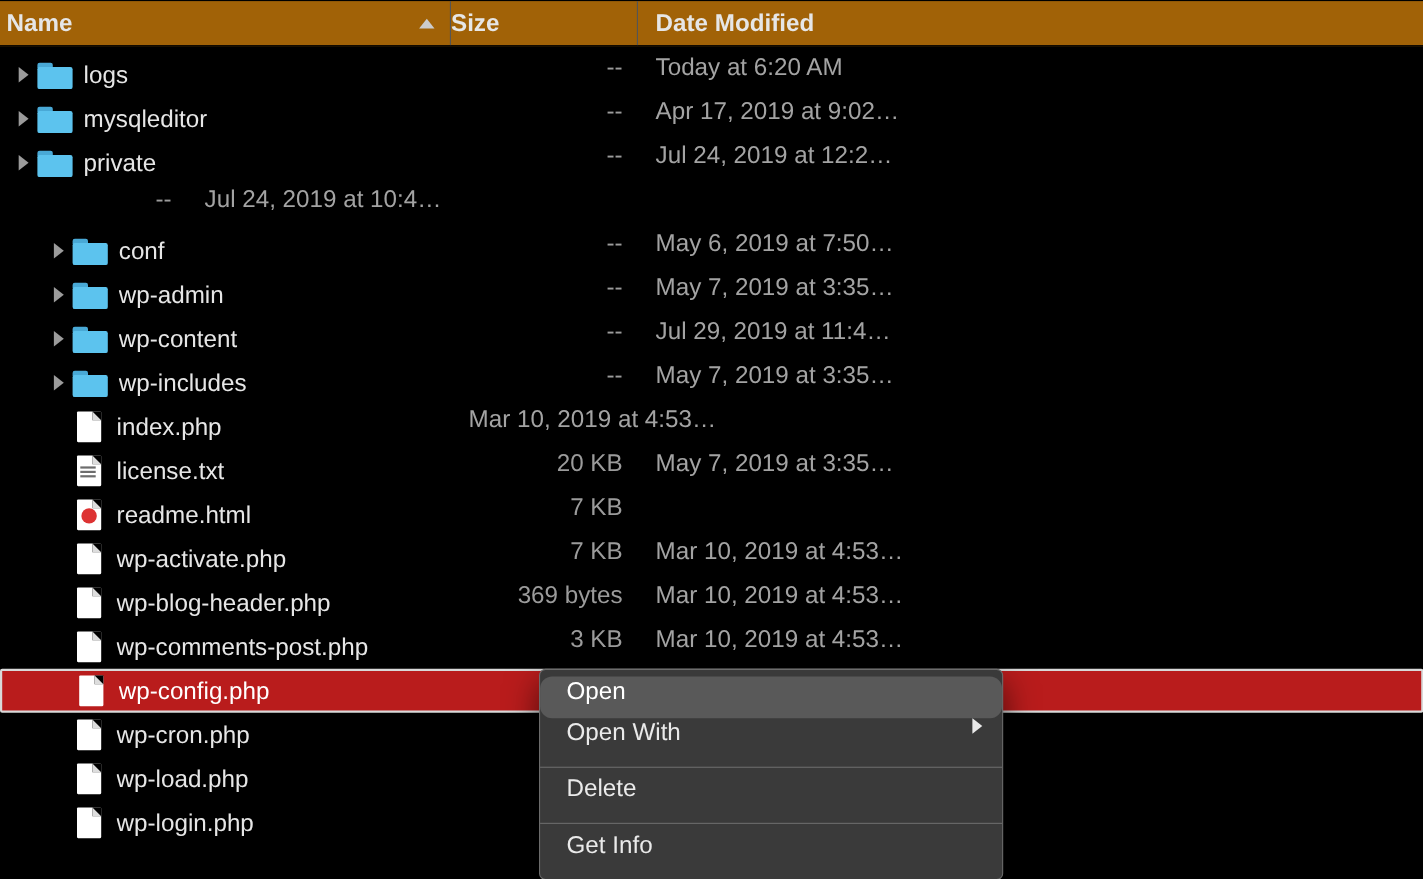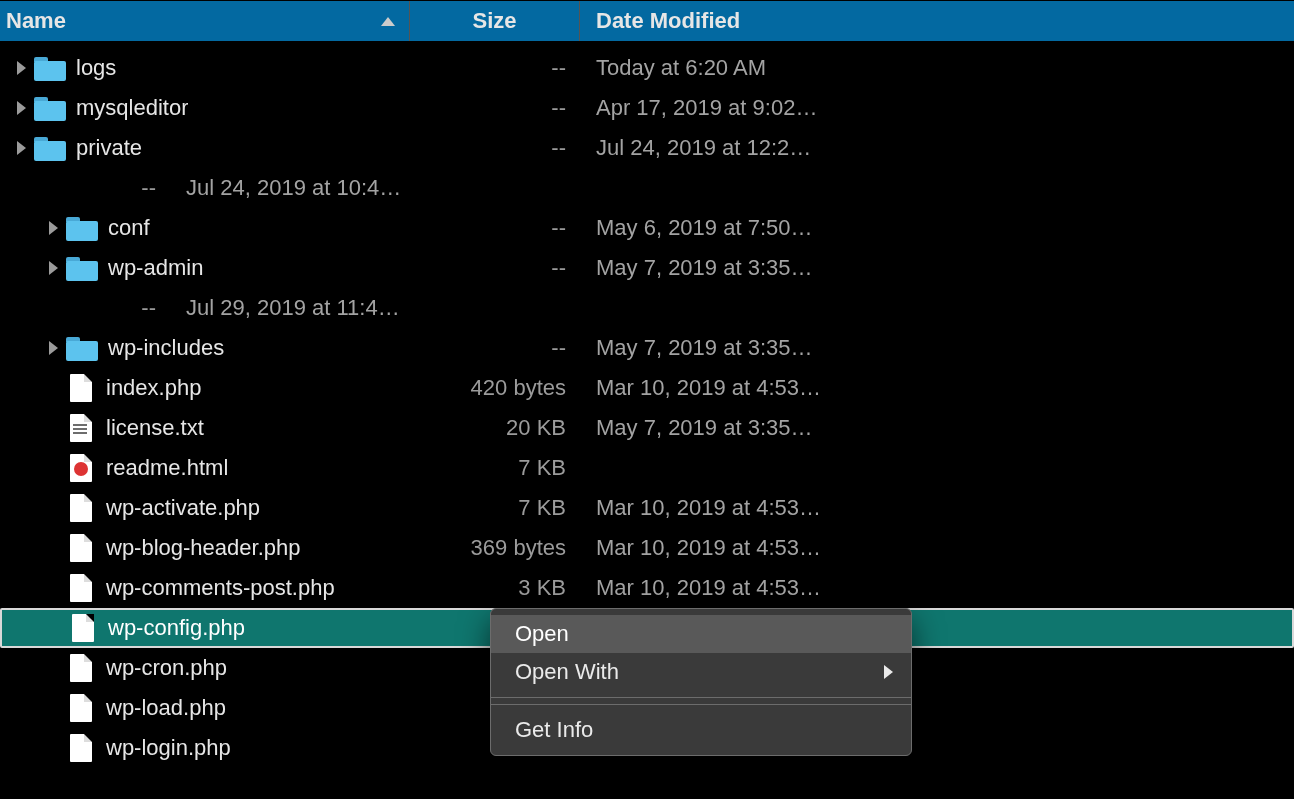--- a/index.html
+++ b/index.html
@@ -12,49 +12,48 @@
     color: #e6e6e6;
     overflow: hidden;
     position: relative;
   }
 
   
   .header {
     display: flex;
     align-items: center;
     height: 42px;
-    background: #0369a1;
+    background: #a16207;
     border-top: 1px solid #000;
     border-bottom: 1px solid #000;
     font-weight: 600;
     user-select: none;
   }
   .hcol { display:flex; align-items:center; height:100%; }
   .hcol.name { width: 410px; padding-left: 6px; border-right: 1px solid #555; }
   .hcol.name .label { flex: 1; }
   .hcol.name .sort-ind {
     width: 0; height: 0;
     border-left: 7px solid transparent;
     border-right: 7px solid transparent;
     border-bottom: 9px solid #ccc;
     margin-right: 14px;
   }
-  .hcol.size { width: 170px; justify-content: center; border-right: 1px solid #555; }
+  .hcol.size { width: 170px; justify-content: flex-start; border-right: 1px solid #555; }
   .hcol.date { flex: 1; padding-left: 16px; }
 
   
   .rows { padding-top: 6px; }
   .row {
     display: flex;
-    align-items: center;
     height: 40px;
     font-size: 22px;
   }
   .row.selected {
-    background: #0f766e;
+    background: #b91c1c;
     border: 2px solid #d9d9d9;
     border-radius: 2px;
     height: 40px;
   }
   .name-col {
     width: 410px;
     display: flex;
     align-items: center;
     overflow: hidden;
   }
@@ -160,24 +159,25 @@
     width: 422px;
     background: #3a3a3a;
     border: 1px solid #6c6c6c;
     border-radius: 6px;
     box-shadow: 0 12px 30px rgba(0,0,0,.6);
     padding: 6px 0;
     font-size: 22px;
   }
   .ctx-item {
     height: 38px;
-    display:flex; align-items:center;
+    display:flex; 
     padding: 0 24px;
     color:#eaeaea;
     position:relative;
+    border-radius:11px;
   }
   .ctx-item.hover { background:#595959; color:#fff; }
   .ctx-item .sub {
     position:absolute; right:18px;
     width:0;height:0;
     border-top:7px solid transparent;
     border-bottom:7px solid transparent;
     border-left:9px solid #eaeaea;
   }
   .ctx-sep { height:1px; background:#6c6c6c; margin:6px 0; }
@@ -257,20 +257,28 @@
         <span class="disclosure ">
           <span class="tri-r"></span>
         </span>
         <span class="icon folder"></span>
         <span class="fname">wp-admin</span>
       </div>
       <div class="size-col">--</div>
       <div class="date-col">May 7, 2019 at 3:35…</div>
     </div>
     <div class="row">
+      <div class="name-col">
+        <span class="indent-pad" style="width: 44px;"></span>
+        <span class="disclosure ">
+          <span class="tri-r"></span>
+        </span>
+        <span class="icon folder"></span>
+        <span class="fname">wp-content</span>
+      </div>
       <div class="size-col">--</div>
       <div class="date-col">Jul 29, 2019 at 11:4…</div>
     </div>
     <div class="row">
       <div class="name-col">
         <span class="indent-pad" style="width: 44px;"></span>
         <span class="disclosure ">
           <span class="tri-r"></span>
         </span>
         <span class="icon folder"></span>
@@ -279,21 +287,20 @@
       <div class="size-col">--</div>
       <div class="date-col">May 7, 2019 at 3:35…</div>
     </div>
     <div class="row">
       <div class="name-col">
         <span class="indent-pad" style="width: 44px;"></span>
         <span class="disclosure none"></span>
         <span class="icon file"></span>
         <span class="fname">index.php</span>
       </div>
-      <div class="size-col">420 bytes</div>
       <div class="date-col">Mar 10, 2019 at 4:53…</div>
     </div>
     <div class="row">
       <div class="name-col">
         <span class="indent-pad" style="width: 44px;"></span>
         <span class="disclosure none"></span>
         <span class="icon file txt"></span>
         <span class="fname">license.txt</span>
       </div>
       <div class="size-col">20 KB</div>
@@ -382,17 +389,20 @@
 
 <div class="ctx" id="ctx">
     <div class="ctx-item hover">
       <span>Open</span>
     </div>
     <div class="ctx-item">
       <span>Open With</span>
       <span class="sub"></span>
     </div>
     <div class="ctx-sep"></div>
+    <div class="ctx-item">
+      <span>Delete</span>
+    </div>
     <div class="ctx-sep"></div>
     <div class="ctx-item">
       <span>Get Info</span>
     </div>
   </div>
 
 </body></html>

